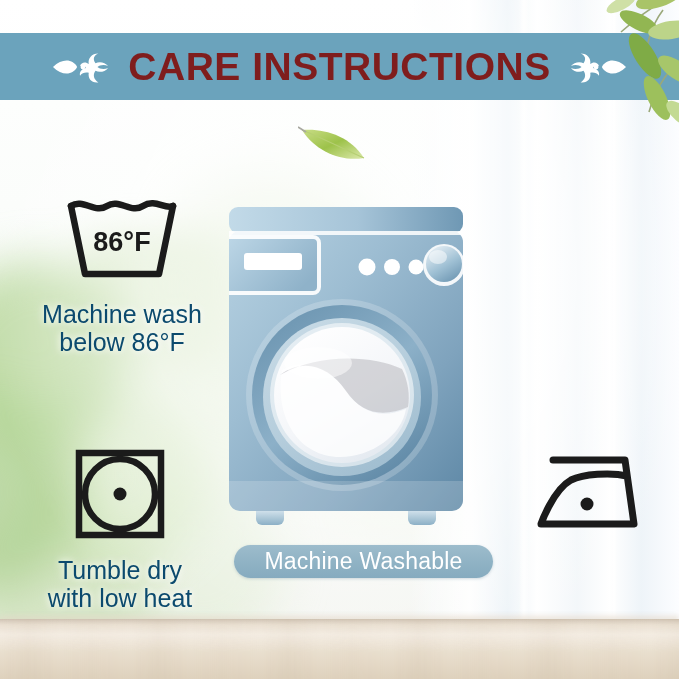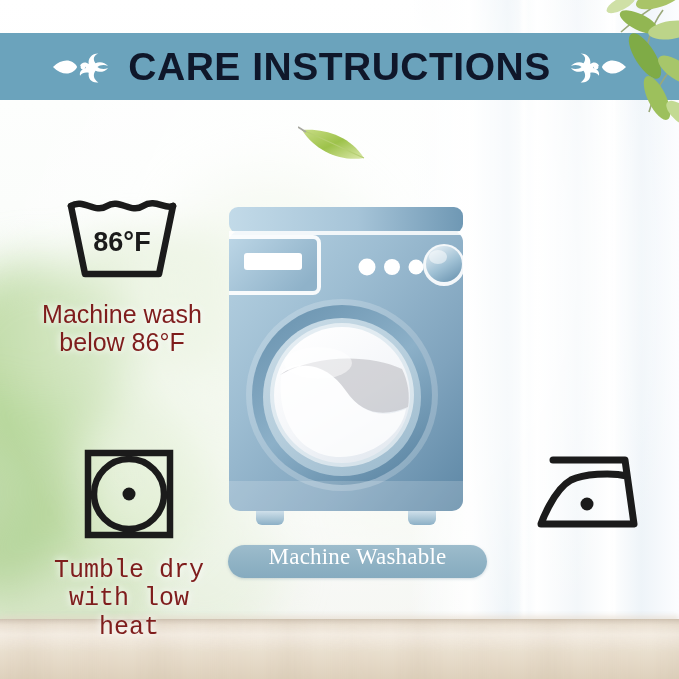--- a/index.html
+++ b/index.html
@@ -94,21 +94,21 @@
   }
 
   
   .banner{
     position:absolute;left:0;top:33px;width:679px;height:67px;
     background:#6ba3bc;
     display:flex;align-items:center;justify-content:center;
     z-index:6;
   }
   .banner-title{
-    color:#0f172a;
+    color:#7f1d1d;
     font-size:39px;
     font-weight:bold;
     letter-spacing:.5px;
     white-space:nowrap;
     line-height:1;
     padding:0 4px;
   }
   .orn{
     width:58px;height:40px;flex:none;
   }
@@ -128,46 +128,45 @@
   
   .cell{
     position:absolute;
     display:flex;flex-direction:column;align-items:center;
     z-index:4;
   }
   .cell .glyph{display:block;}
   .cap{
     margin-top:10px;
     text-align:center;
-    color:#7f1d1d;
+    color:#0c4a6e;
     font-size:25px;
     line-height:1.13;
     white-space:pre-line;
     text-shadow:0 0 6px rgba(255,255,255,.85), 0 0 12px rgba(255,255,255,.7);
   }
 
   #cell-wash   {left:22px; top:196px; width:200px;}
   #cell-bleach {left:496px;top:192px; width:178px;}
-  #cell-dry    {left:35px; top:446px; width:188px;font-family:Liberation Mono, monospace;}
+  #cell-dry    {left:26px; top:446px; width:188px;}
   #cell-iron   {left:500px;top:450px; width:176px;}
 
   
   .machine{
     position:absolute;left:222px;top:205px;width:248px;height:330px;z-index:5;
   }
 
   
   .badge{
-    position:absolute;left:228px;top:545px;width:259px;height:33px;
+    position:absolute;left:234px;top:545px;width:259px;height:33px;
     border-radius:17px;
     background:linear-gradient(180deg,#9dbccc 0%,#8fb2c4 55%,#86abbf 100%);
-    display:flex;justify-content:center;
+    display:flex;align-items:center;justify-content:center;
     z-index:6;
     box-shadow:0 1px 3px rgba(120,150,165,.35);
-    font-family:Liberation Serif, serif;
   }
   .badge-label{
     color:#ffffff;font-size:23px;line-height:1;letter-spacing:.2px;white-space:nowrap;
   }
 </style>
 </head>
 <body>
 
 <div id="infographic">
 

